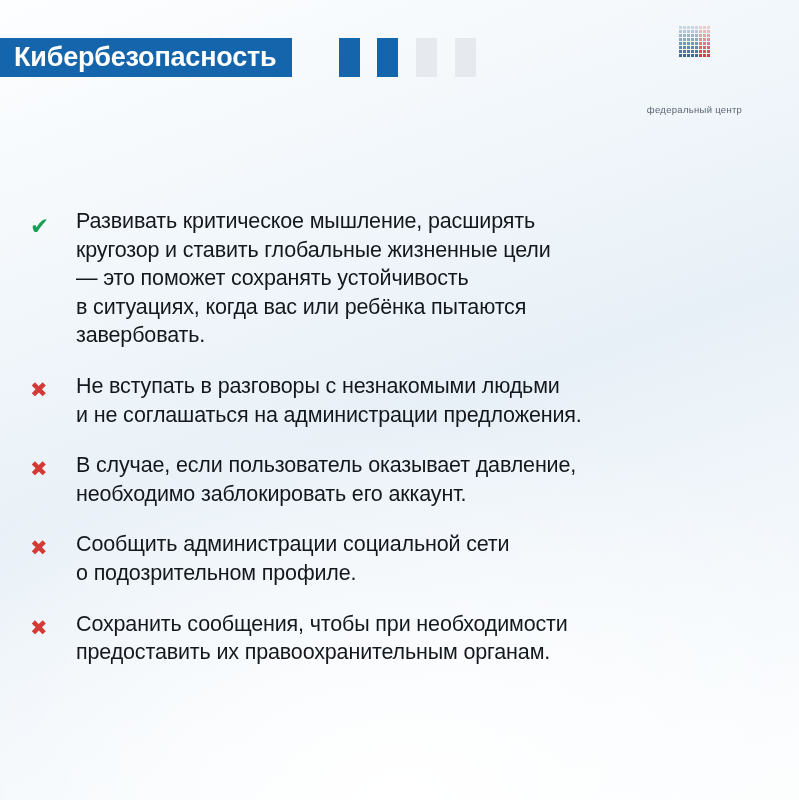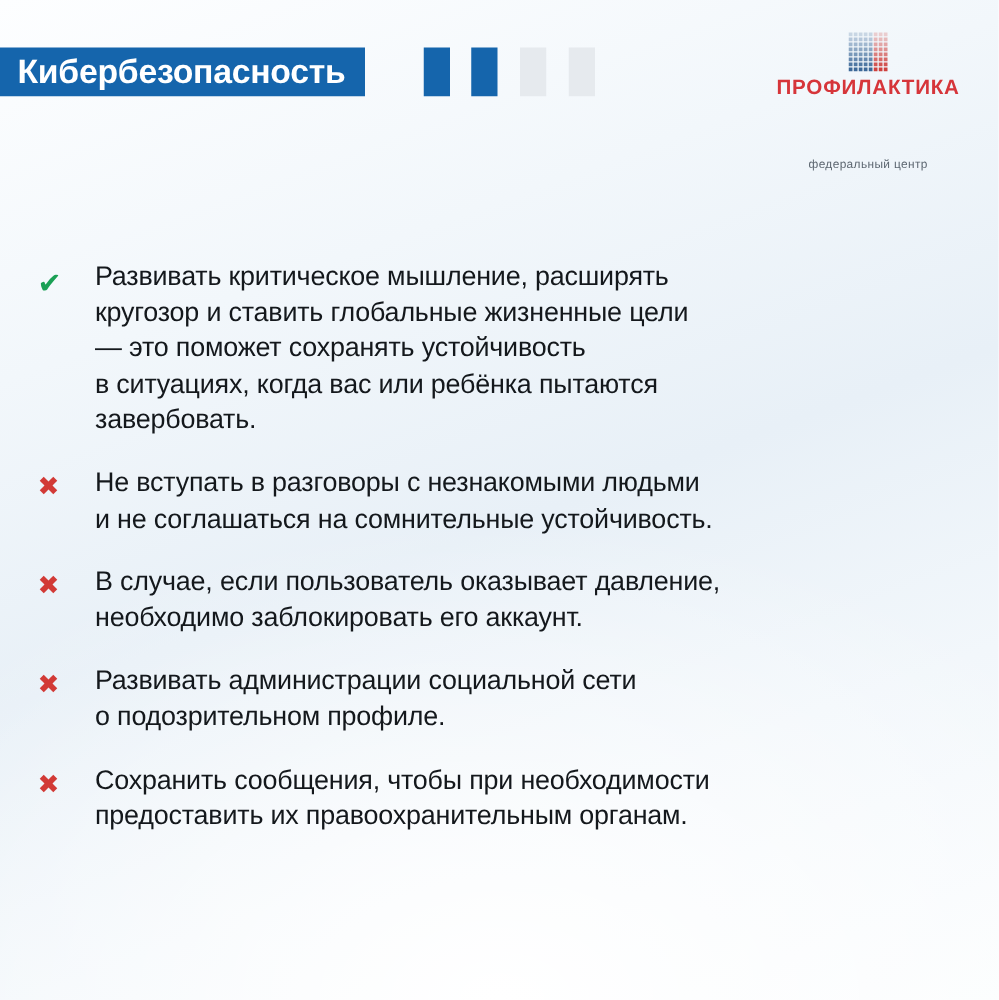--- a/index.html
+++ b/index.html
@@ -231,49 +231,48 @@
           <i style="background: rgba(206, 65, 62, 0.89);"></i>
           <i style="background: rgb(60, 104, 152);"></i>
           <i style="background: rgb(60, 104, 152);"></i>
           <i style="background: rgb(60, 104, 152);"></i>
           <i style="background: rgb(60, 104, 152);"></i>
           <i style="background: rgb(60, 104, 152);"></i>
           <i style="background: rgb(206, 65, 62);"></i>
           <i style="background: rgb(206, 65, 62);"></i>
           <i style="background: rgb(206, 65, 62);"></i>
         </div>
-      <div class="logo-title" style="color: rgb(214, 53, 58);">ПРОФИЛАКТИКА</div>
       <div class="logo-sub" style="color: rgb(92, 102, 112); margin-top: 48px;">федеральный центр</div>
     </div>
 
   </div>
 
 
   <div class="bullets" id="bullets">
       <div class="bullet first">
         <span class="bullet-icon check" style="color: rgb(26, 160, 85);">✔</span>
         <p class="bullet-text">Развивать критическое мышление, расширять
 кругозор и ставить глобальные жизненные цели
 — это поможет сохранять устойчивость
 в ситуациях, когда вас или ребёнка пытаются
 завербовать.</p>
       </div>
       <div class="bullet">
         <span class="bullet-icon cross" style="color: rgb(210, 58, 54);">✖</span>
         <p class="bullet-text">Не вступать в разговоры с незнакомыми людьми
-и не соглашаться на сомнительные устойчивость.</p>
+и не соглашаться на администрации предложения.</p>
       </div>
       <div class="bullet">
         <span class="bullet-icon cross" style="color: rgb(210, 58, 54);">✖</span>
         <p class="bullet-text">В случае, если пользователь оказывает давление,
 необходимо заблокировать его аккаунт.</p>
       </div>
       <div class="bullet">
         <span class="bullet-icon cross" style="color: rgb(210, 58, 54);">✖</span>
-        <p class="bullet-text">Развивать администрации социальной сети
+        <p class="bullet-text">Сообщить администрации социальной сети
 о подозрительном профиле.</p>
       </div>
       <div class="bullet">
         <span class="bullet-icon cross" style="color: rgb(210, 58, 54);">✖</span>
         <p class="bullet-text">Сохранить сообщения, чтобы при необходимости
 предоставить их правоохранительным органам.</p>
       </div>
     </div>
 
 </div>

